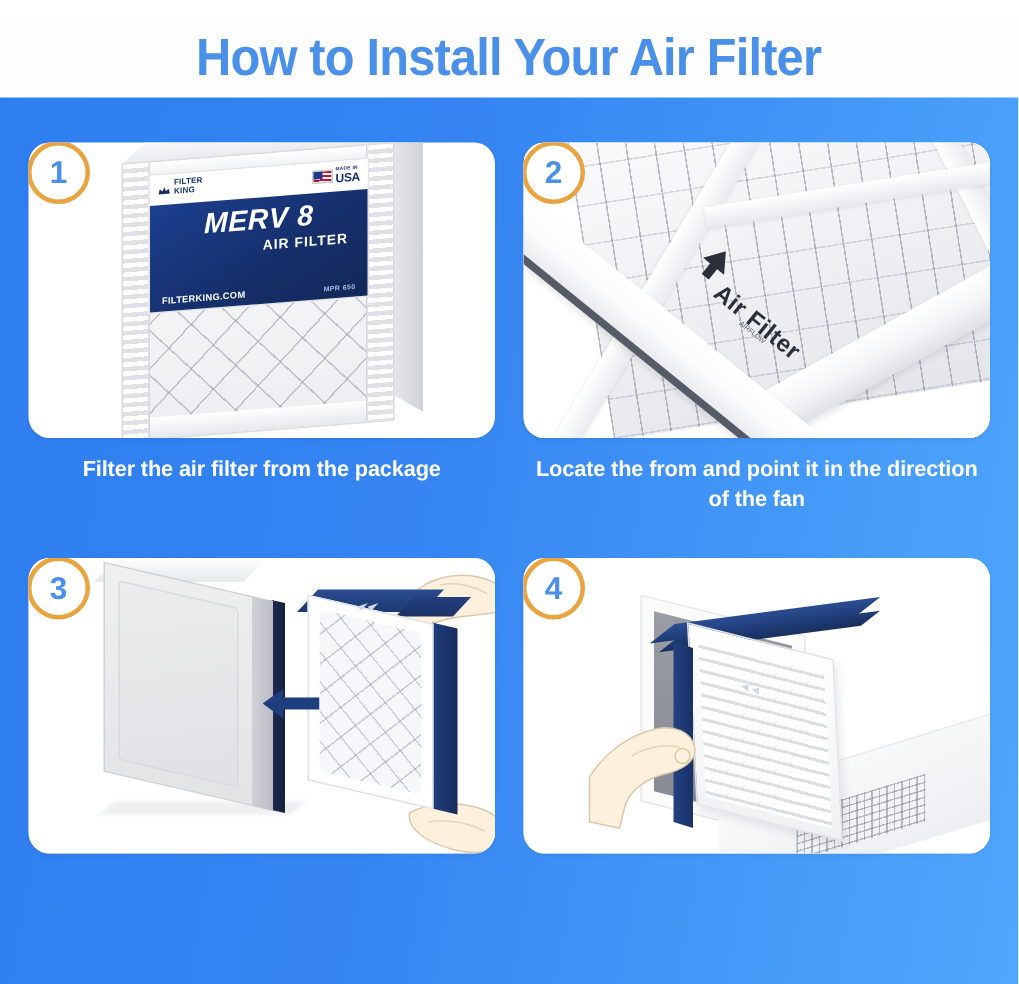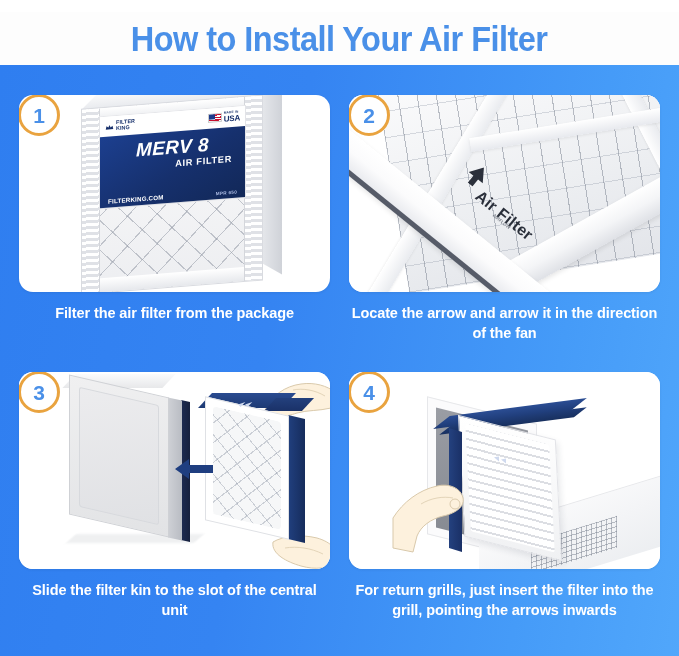--- a/index.html
+++ b/index.html
@@ -663,21 +663,21 @@
               <div class="c2-railA-dark"></div>
             </div>
             <svg class="c2-arrow" viewBox="0 0 20 22">
               <path d="M10 0 L19 13 L13 13 L13 22 L7 22 L7 13 L1 13 Z" fill="#2b303b"></path>
             </svg>
             <div class="c2-airfilter">Air Filter</div>
             <div class="c2-airfilter-sub">AIRFLOW</div>
           </div>
           <div class="badge">2</div>
         </div>
-        <div class="caption">Locate the arrow and arrow it in the direction of the fan</div>
+        <div class="caption">Locate the from and point it in the direction of the fan</div>
       </div>
 
       <div class="step step-3">
         <div class="card">
           <div class="c3-stage">
             <div class="c3-shadow"></div>
             <div class="c3-unit-top"></div>
             <div class="c3-unit-dark"></div>
             <div class="c3-unit-side"></div>
             <div class="c3-unit-face">
@@ -701,21 +701,20 @@
             </div>
             <svg class="c3-filt-arrowmark" viewBox="0 0 16 7">
               <path d="M6 1 L1 3.5 L6 6 Z M13 1 L8 3.5 L13 6 Z" fill="#cfd9ee"></path>
             </svg>
             <svg class="c3-bigarrow" viewBox="0 0 38 26">
               <path d="M0 13 L14 3 L14 9 L38 9 L38 17 L14 17 L14 23 Z" fill="#1f3e80"></path>
             </svg>
           </div>
           <div class="badge">3</div>
         </div>
-        <div class="caption">Slide the filter kin to the slot of the central unit</div>
       </div>
 
       <div class="step step-4">
         <div class="card">
           <div class="c4-stage">
             <div class="c4-wall-frame">
               <div class="c4-cavity"></div>
             </div>
             <div class="c4-floor">
               <div class="c4-floor-vent"></div>
@@ -730,18 +729,17 @@
               <path d="M6 1 L1 3.5 L6 6 Z M13 1 L8 3.5 L13 6 Z" fill="#cfd9ee"></path>
             </svg>
             <svg class="c4-hand" viewBox="0 0 100 80">
               <path d="M2 74 L2 44 C12 28 28 16 46 12 C58 9 70 14 72 24 C74 34 62 40 52 42 C40 45 30 52 26 62 L22 78 Z" fill="#fdf1dd" stroke="#d9c9ab" stroke-width="1"></path>
               <path d="M30 30 C40 24 52 22 62 24" fill="none" stroke="#e3d4b8" stroke-width="1"></path>
               <circle cx="64" cy="30" r="5" fill="#fdf1dd" stroke="#d9c9ab" stroke-width="1"></circle>
             </svg>
           </div>
           <div class="badge">4</div>
         </div>
-        <div class="caption">For return grills, just insert the filter into the grill, pointing the arrows inwards</div>
       </div>
 
     </div>
   </div>
 </div>
 
 </body></html>

